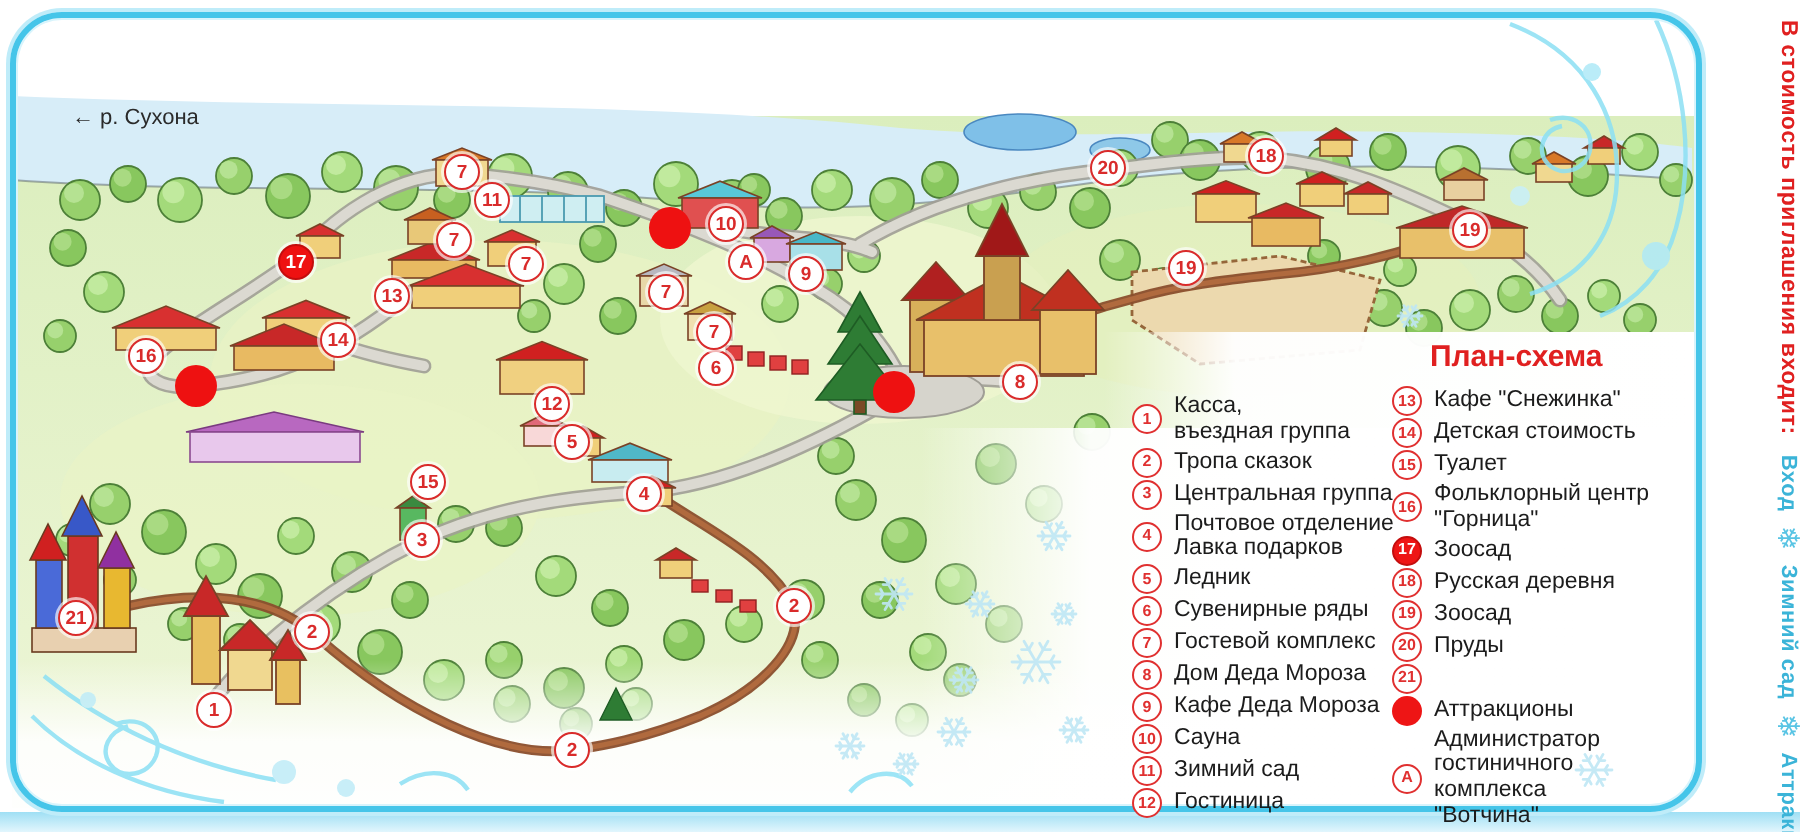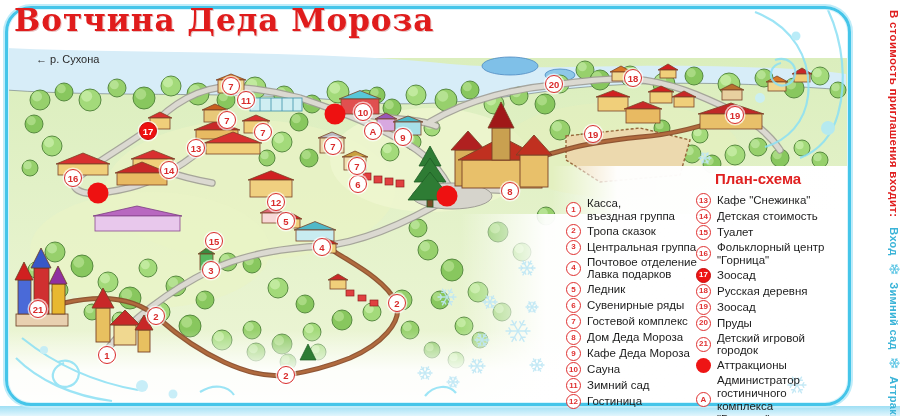--- a/index.html
+++ b/index.html
@@ -695,21 +695,20 @@
           <line x1="797" y1="385" x2="801.5" y2="377.2"></line>
           <line x1="799.7" y1="380.3" x2="802.4" y2="380.3"></line>
           <line x1="799.7" y1="380.3" x2="798.4" y2="378.0"></line>
         </g>
       </g>
   </svg>
 
   <div id="frame"></div>
   <div id="bottom-strip"></div>
 
-  <div id="page-title">Вотчина Деда Мороза</div>
   <div id="river-label">← р. Сухона</div>
 
   <div id="markers">
       <div class="mk" style="left: 107px; top: 355px;">1</div>
       <div class="mk" style="left: 156px; top: 316px;">2</div>
       <div class="mk" style="left: 286px; top: 375px;">2</div>
       <div class="mk" style="left: 397px; top: 303px;">2</div>
       <div class="mk" style="left: 211px; top: 270px;">3</div>
       <div class="mk" style="left: 322px; top: 247px;">4</div>
       <div class="mk" style="left: 286px; top: 221px;">5</div>
@@ -822,22 +821,20 @@
       <div class="lrow">
         <span class="lbadge">19</span>
         <span class="llabel">Зоосад</span>
       </div>
       <div class="lrow">
         <span class="lbadge">20</span>
         <span class="llabel">Пруды</span>
       </div>
       <div class="lrow">
         <span class="lbadge">21</span>
-        <span class="llabel">Детский игровой
-городок</span>
       </div>
       <div class="lrow">
         <span class="lbadge dot"></span>
         <span class="llabel">Аттракционы</span>
       </div>
       <div class="lrow">
         <span class="lbadge">А</span>
         <span class="llabel">Администратор
 гостиничного
 комплекса

